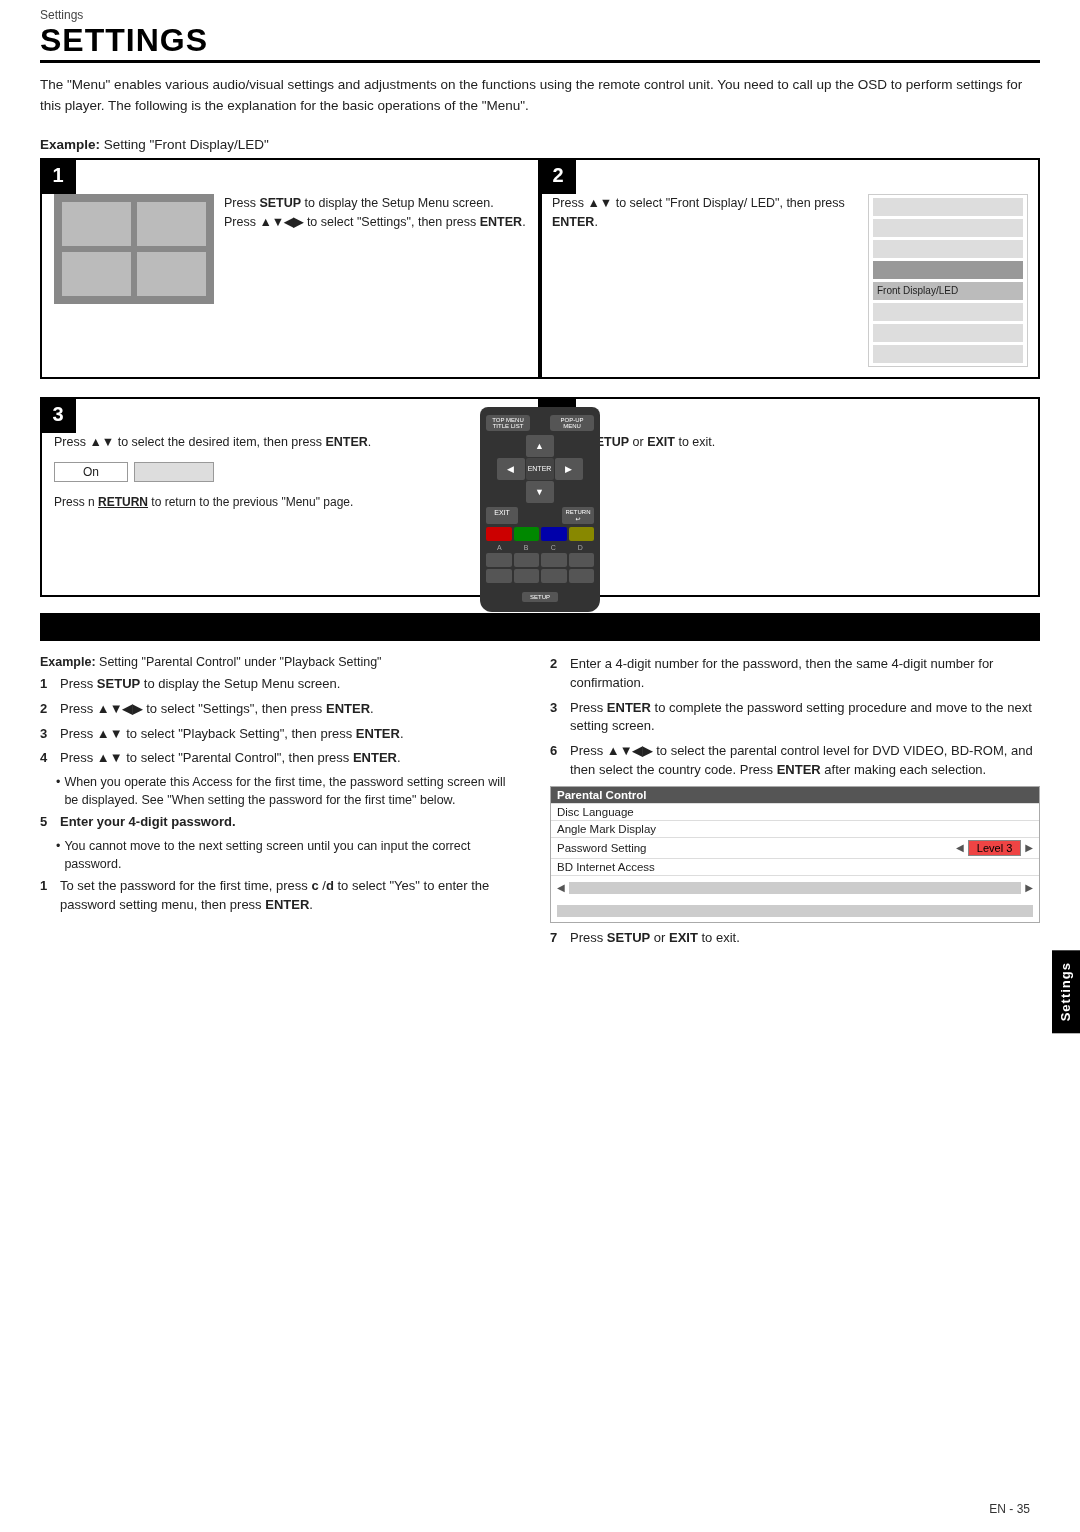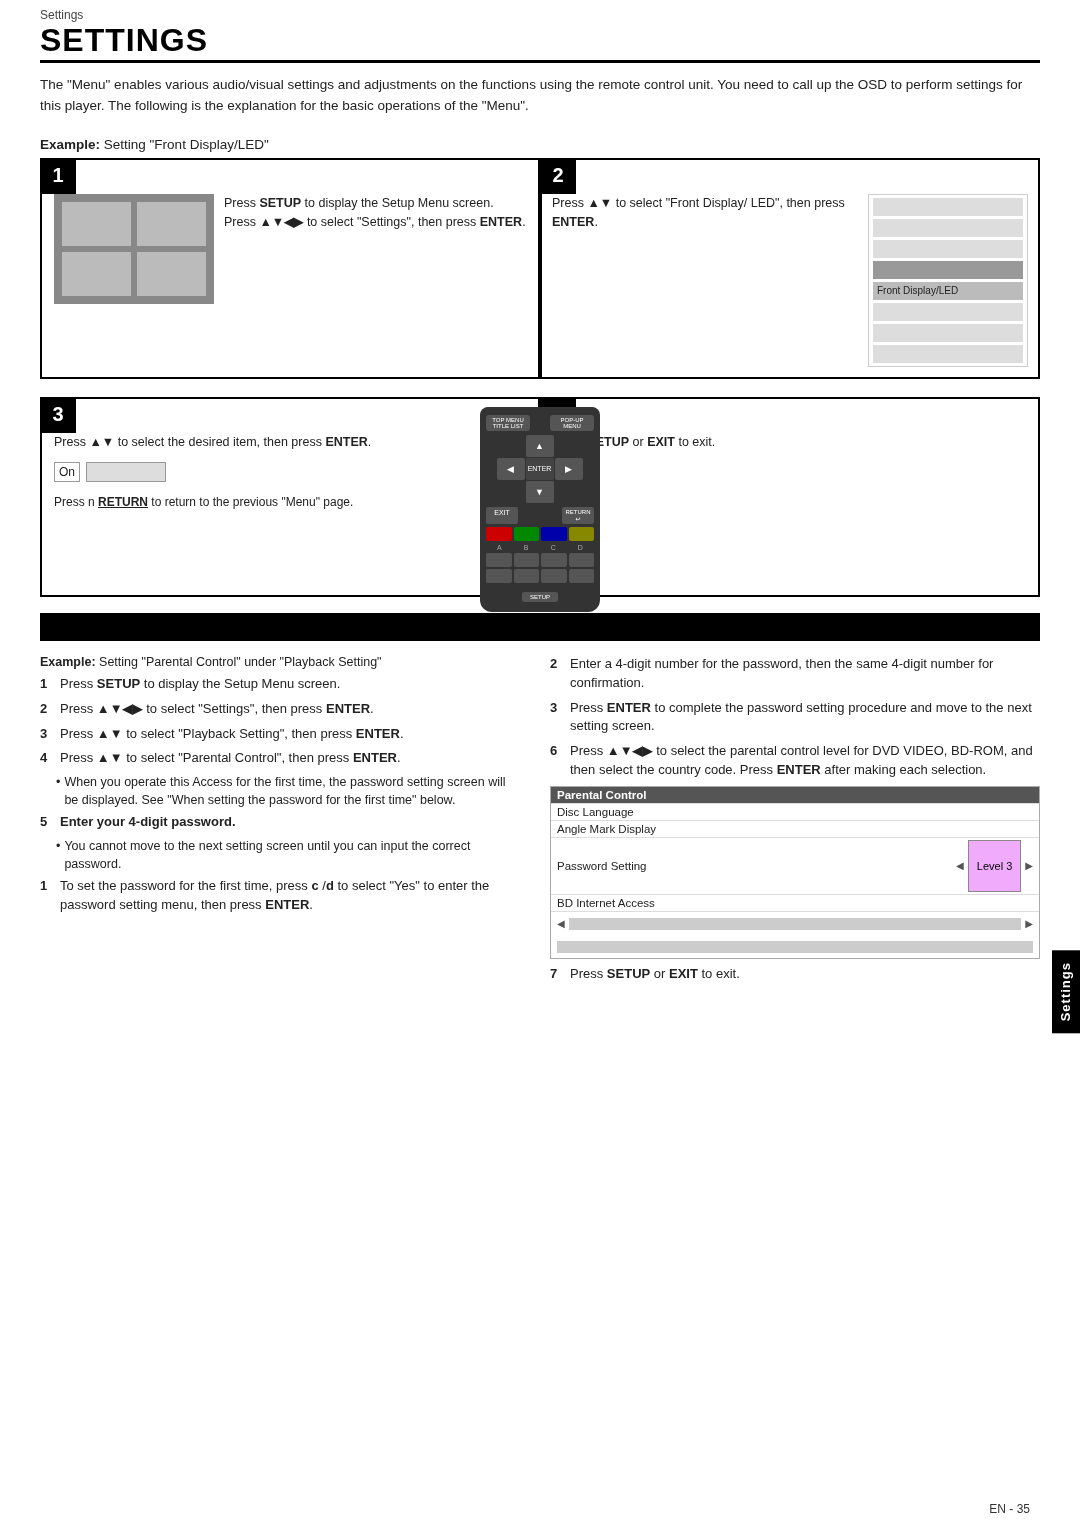--- a/index.html
+++ b/index.html
@@ -176,21 +176,21 @@
       line-height: 1.5;
     }
     .step3-text strong { font-weight: bold; }
     .step3-status-bar {
       display: flex;
       gap: 6px;
       margin-top: 4px;
     }
     .status-on {
       border: 1px solid #999;
-      padding: 2px 4px;
+      padding: 2px 28px;
       font-size: 12px;
       background: #fff;
     }
     .status-blank {
       border: 1px solid #999;
       width: 80px;
       background: #ddd;
     }
     .step3-return-text {
       font-size: 12px;
@@ -307,23 +307,23 @@
       font-weight: bold;
     }
     .parental-table-row .row-label { flex: 1; }
     .parental-table-row .row-value {
       display: flex;
       align-items: center;
       gap: 4px;
     }
     .level-box {
       border: 1px solid #888;
-      padding: 19px 8px;
+      padding: 1px 8px;
       font-size: 11px;
-      background: #f0abfc;
+      background: #ef4444;
       color: #000;
     }
     .arrow-btn {
       font-size: 10px;
       color: #555;
     }
     .gray-bar {
       height: 12px;
       background: #ccc;
       margin: 3px 0;

